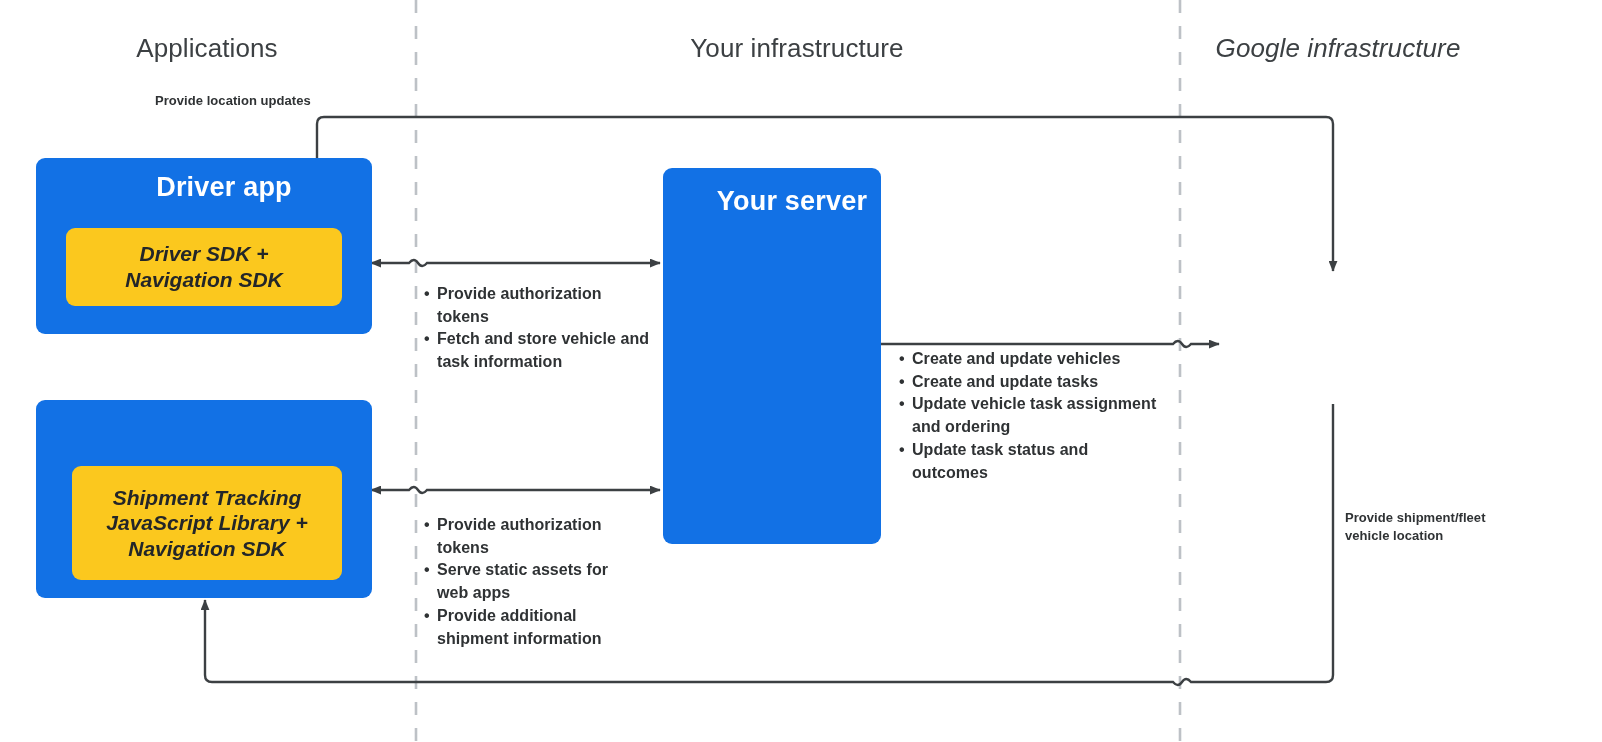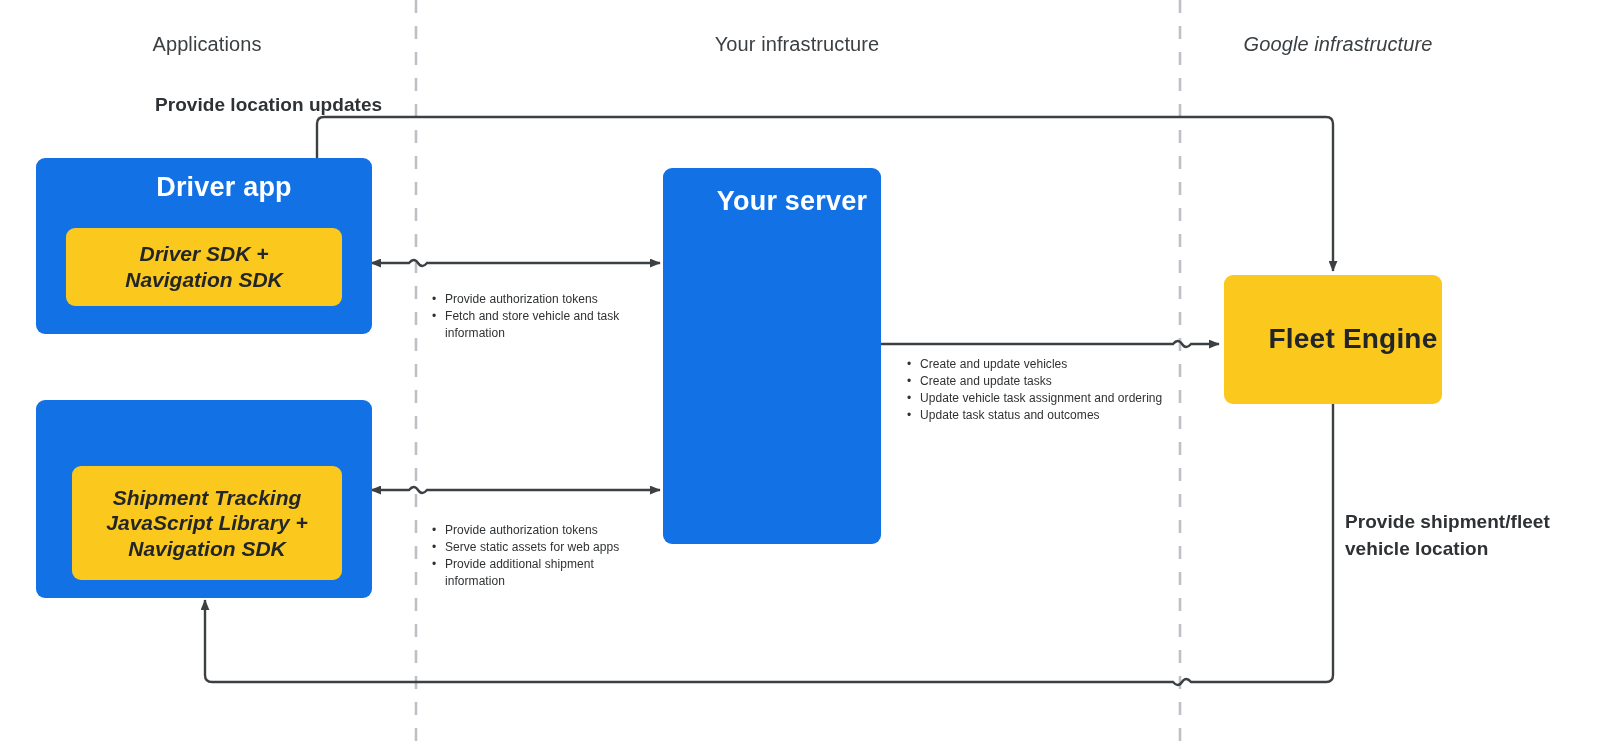--- a/index.html
+++ b/index.html
@@ -20,21 +20,21 @@
     left: 0; top: 0;
     width: 1602px;
     height: 742px;
     pointer-events: none;
   }
 
   
   .zone-title {
     position: absolute;
     color: #3c4043;
-    font-size: 20px;
+    font-size: 26px;
     font-weight: 400;
     letter-spacing: 0.1px;
     white-space: nowrap;
     text-align: center;
     transform: translateX(-50%);
   }
 
   
   .node {
     position: absolute;
@@ -78,34 +78,34 @@
   }
   .node.yellow .node-title {
     color: #232629;
     font-size: 28px;
   }
 
   
   .note {
     position: absolute;
     color: #2f3234;
-    font-size: 19px;
+    font-size: 13px;
     font-weight: bold;
     line-height: 1.42;
     letter-spacing: 0.05px;
   }
   .bullets {
     position: absolute;
     color: #2f3234;
-    font-size: 12px;
-    font-weight: normal;
+    font-size: 16px;
+    font-weight: bold;
     line-height: 1.42;
     letter-spacing: 0.05px;
     list-style: none;
-    margin: 12px;
+    margin: 4px;
     padding: 0;
   }
   .bullets li {
     position: relative;
     padding-left: 13px;
     margin: 0;
   }
   .bullets li::before {
     content: "\2022";
     position: absolute;
@@ -159,23 +159,20 @@
   <div class="node blue" style="left:36px; top:400px; width:336px; height:198px;">
     <div class="inner" style="left:36px; top:66px; width:270px; height:114px; white-space:pre-line;">Shipment Tracking
 JavaScript Library  +
 Navigation SDK</div>
   </div>
 
   <div class="node blue" style="left:663px; top:168px; width:218px; height:376px;">
     <div class="node-title" style="margin-top:18px;">Your server</div>
   </div>
 
-  <div class="node yellow" style="left:1224px; top:275px; width:218px; height:129px;">
-    <div class="node-title">Fleet Engine</div>
-  </div>
 
   <div class="note" style="left:155px; top:92px;">Provide location updates</div>
 
   <div class="note" style="left:1345px; top:509px; white-space:pre-line;">Provide shipment/fleet
 vehicle location</div>
 
   <ul class="bullets" style="left:420px; top:279px; width:232px;">
     <li>Provide authorization tokens</li>
     <li>Fetch and store vehicle and task information</li>
   </ul>

